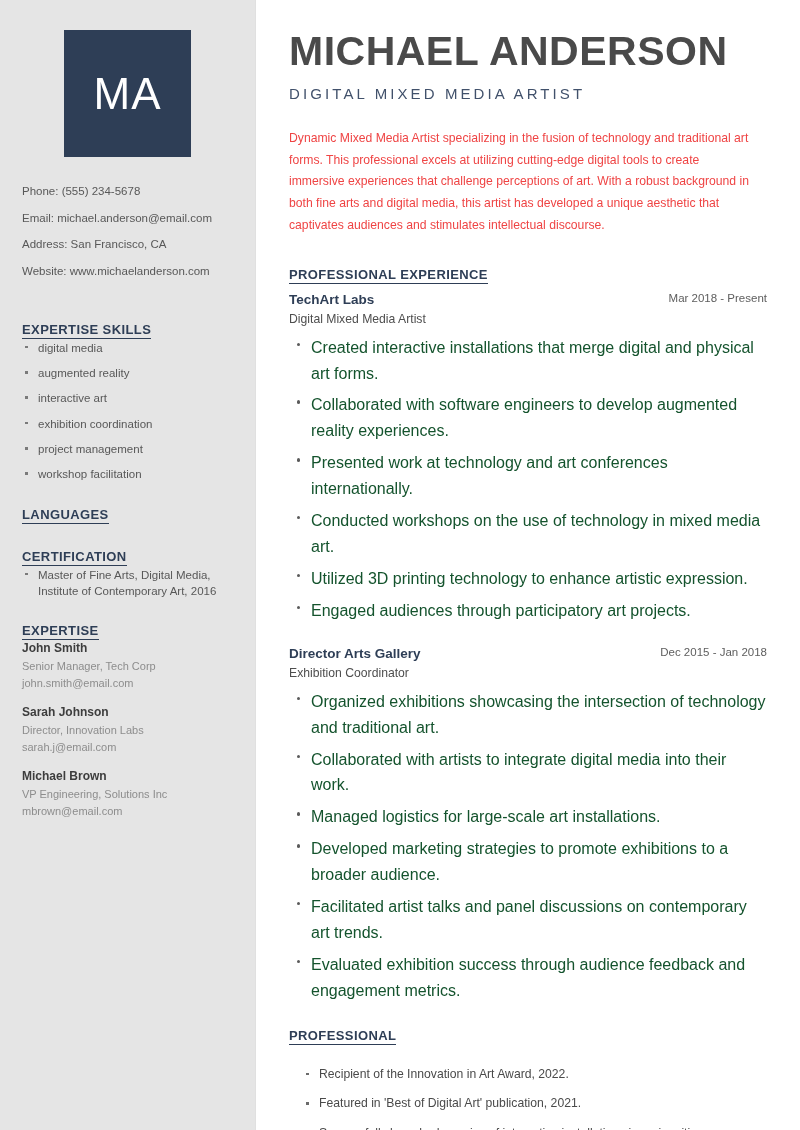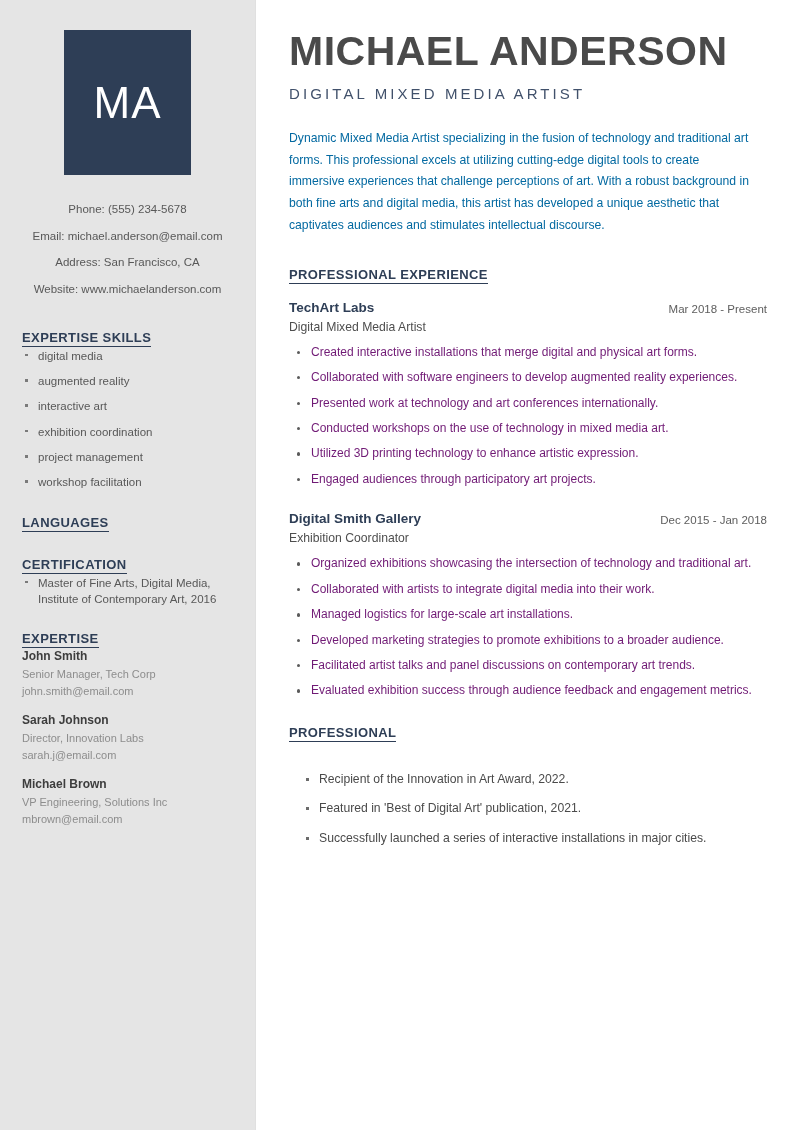--- a/index.html
+++ b/index.html
@@ -34,35 +34,34 @@
     border-right: 1px solid #e0e0e0;
   }
   .avatar-wrap {
     display: flex;
     justify-content: center;
     margin-top: 2px;
     margin-bottom: 26px;
   }
   .avatar {
     width: 127px;
-    height: 145px;
+    height: 127px;
     background: #2e3e56;
     color: #ffffff;
     display: flex;
     align-items: center;
     justify-content: center;
     font-size: 44px;
     font-weight: 400;
     letter-spacing: 1px;
   }
   .contact-list {
-    margin: 0 0 30px 0;
+    margin: 0 0 40px 0;
     padding: 0;
     list-style: none;
-    text-align: center;
   }
   .contact-list li {
     font-size: 11.5px;
     color: #585858;
     line-height: 1.45;
     margin-bottom: 10px;
     word-break: break-word;
   }
 
   .side-heading {
@@ -129,41 +128,41 @@
     margin: 0 0 12px 0;
   }
   .subtitle {
     font-size: 15px;
     color: #41516b;
     letter-spacing: 3.1px;
     margin: 0 0 26px 0;
   }
   .summary {
     font-size: 12.2px;
-    color: #0369a1;
+    color: #ef4444;
     line-height: 1.78;
     margin: 0 16px 28px 0;
   }
 
   .main-heading {
     font-size: 13px;
     font-weight: bold;
     color: #2e3e56;
     letter-spacing: 0.4px;
-    margin: 0 0 16px 0;
+    margin: 0 0 8px 0;
     display: inline-block;
     border-bottom: 1.6px solid #2e3e56;
     padding-bottom: 1px;
   }
   .section { margin-bottom: 22px; }
 
   .job { margin-bottom: 22px; }
   .job-top {
     display: flex;
-    align-items: flex-end;
+    align-items: flex-start;
     justify-content: space-between;
   }
   .job-company {
     font-size: 13.5px;
     font-weight: bold;
     color: #2e3e56;
   }
   .job-date {
     font-size: 11.5px;
     color: #5e5e5e;
@@ -176,22 +175,22 @@
     margin-top: 5px;
     margin-bottom: 9px;
   }
   ul.job-bullets {
     margin: 0;
     padding: 0;
     list-style: none;
   }
   ul.job-bullets li {
     position: relative;
-    font-size: 12px;
-    color: #701a75;
+    font-size: 16px;
+    color: #14532d;
     line-height: 1.62;
     padding-left: 22px;
     margin-bottom: 6px;
   }
   ul.job-bullets li::before {
     content: "";
     position: absolute;
     left: 8px;
     top: 8px;
     width: 3.4px;
@@ -308,21 +307,21 @@
           <li>Collaborated with software engineers to develop augmented reality experiences.</li>
           <li>Presented work at technology and art conferences internationally.</li>
           <li>Conducted workshops on the use of technology in mixed media art.</li>
           <li>Utilized 3D printing technology to enhance artistic expression.</li>
           <li>Engaged audiences through participatory art projects.</li>
         </ul>
       </div>
 
       <div class="job">
         <div class="job-top">
-          <span class="job-company">Digital Smith Gallery</span>
+          <span class="job-company">Director Arts Gallery</span>
           <span class="job-date">Dec 2015 - Jan 2018</span>
         </div>
         <div class="job-role">Exhibition Coordinator</div>
         <ul class="job-bullets">
           <li>Organized exhibitions showcasing the intersection of technology and traditional art.</li>
           <li>Collaborated with artists to integrate digital media into their work.</li>
           <li>Managed logistics for large-scale art installations.</li>
           <li>Developed marketing strategies to promote exhibitions to a broader audience.</li>
           <li>Facilitated artist talks and panel discussions on contemporary art trends.</li>
           <li>Evaluated exhibition success through audience feedback and engagement metrics.</li>

